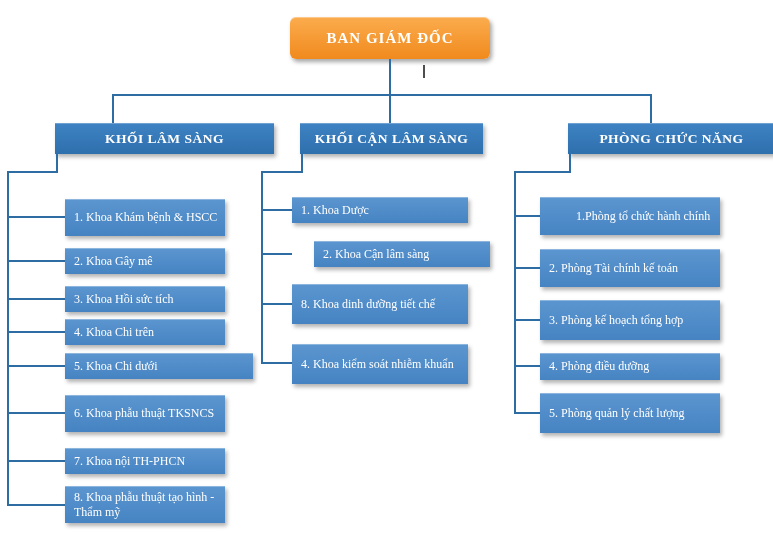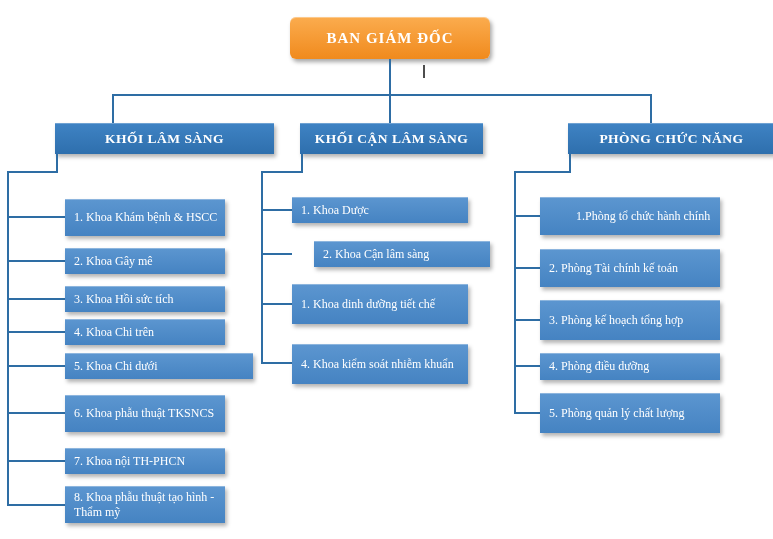--- a/index.html
+++ b/index.html
@@ -106,21 +106,21 @@
   <div class="line" style="left:301px; top:154px; width:2px; height:18px;"></div>
   <div class="line" style="left:261px; top:171px; width:42px; height:2px;"></div>
   <div class="line" style="left:261px; top:171px; width:2px; height:193px;"></div>
   <div class="line" style="left:261px; top:209px; width:31px; height:2px;"></div>
   <div class="line" style="left:261px; top:253px; width:31px; height:2px;"></div>
   <div class="line" style="left:261px; top:303px; width:31px; height:2px;"></div>
   <div class="line" style="left:261px; top:362px; width:31px; height:2px;"></div>
 
   <div class="item" style="left:292px; top:197px; width:176px; height:26px;">1. Khoa Dược</div>
   <div class="item" style="left:292px; top:241px; width:176px; height:26px;margin-left:22px;">2. Khoa Cận lâm sàng</div>
-  <div class="item" style="left:292px; top:284px; width:176px; height:40px;">1. Khoa dinh dưỡng tiết chế</div>
+  <div class="item" style="left:292px; top:284px; width:176px; height:40px;">8. Khoa dinh dưỡng tiết chế</div>
   <div class="item" style="left:292px; top:344px; width:176px; height:40px;">4. Khoa kiểm soát nhiễm khuẩn</div>
 
   <div class="line" style="left:569px; top:154px; width:2px; height:18px;"></div>
   <div class="line" style="left:514px; top:171px; width:57px; height:2px;"></div>
   <div class="line" style="left:514px; top:171px; width:2px; height:243px;"></div>
   <div class="line" style="left:514px; top:215px; width:26px; height:2px;"></div>
   <div class="line" style="left:514px; top:267px; width:26px; height:2px;"></div>
   <div class="line" style="left:514px; top:319px; width:26px; height:2px;"></div>
   <div class="line" style="left:514px; top:365px; width:26px; height:2px;"></div>
   <div class="line" style="left:514px; top:412px; width:26px; height:2px;"></div>

